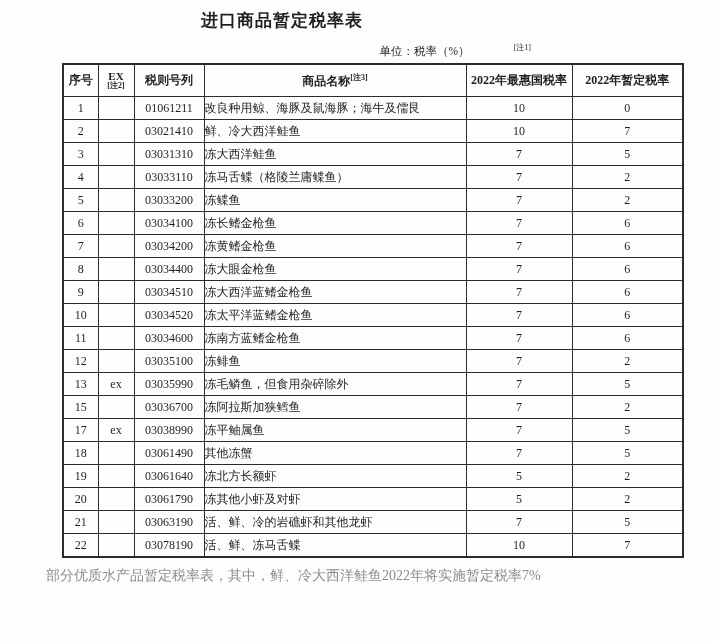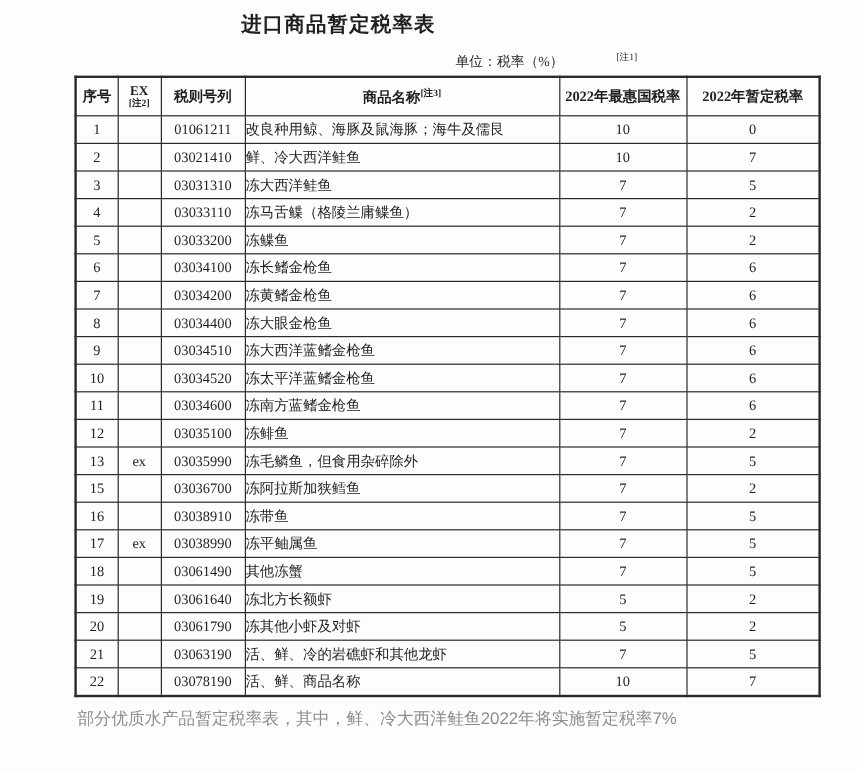--- a/index.html
+++ b/index.html
@@ -56,25 +56,24 @@
   table.tariff tbody tr { height: 23px; }
   th { font-weight: bold; text-align: center; }
   td.c { text-align: center; }
   td.name { text-align: left; padding: 1px 4px; }
   .ex-head { font-size: 11px; line-height: 1.05; }
   .ex-sub  { font-size: 8px; line-height: 1.05; font-weight: bold; }
   th sup { font-size: 8px; }
   .caption {
     margin-top: 9px;
     margin-left: 46px;
-    font-family: Liberation Sans, sans-serif;
+    font-family: Liberation Serif, serif;
     font-size: 14px;
     color: var(--caption, #8c8c8c);
     white-space: nowrap;
-    text-align: right;
   }
 </style>
 </head>
 <body>
 
 <div class="page">
 
   <h1 class="doc-title">进口商品暂定税率表</h1>
 
   <div class="unit-line">
@@ -226,28 +225,20 @@
 
   <tr>
     <td class="c">15</td>
     <td class="c"></td>
     <td class="c">03036700</td>
     <td class="name">冻阿拉斯加狭鳕鱼</td>
     <td class="c">7</td>
     <td class="c">2</td>
   </tr>
 
-  <tr>
-    <td class="c">16</td>
-    <td class="c"></td>
-    <td class="c">03038910</td>
-    <td class="name">冻带鱼</td>
-    <td class="c">7</td>
-    <td class="c">5</td>
-  </tr>
 
   <tr>
     <td class="c">17</td>
     <td class="c">ex</td>
     <td class="c">03038990</td>
     <td class="name">冻平鲉属鱼</td>
     <td class="c">7</td>
     <td class="c">5</td>
   </tr>
 
@@ -284,21 +275,21 @@
     <td class="c">03063190</td>
     <td class="name">活、鲜、冷的岩礁虾和其他龙虾</td>
     <td class="c">7</td>
     <td class="c">5</td>
   </tr>
 
   <tr>
     <td class="c">22</td>
     <td class="c"></td>
     <td class="c">03078190</td>
-    <td class="name">活、鲜、商品名称</td>
+    <td class="name">活、鲜、冻马舌鲽</td>
     <td class="c">10</td>
     <td class="c">7</td>
   </tr>
 </tbody>
   </table>
 
   <div class="caption">部分优质水产品暂定税率表，其中，鲜、冷大西洋鲑鱼2022年将实施暂定税率7%</div>
 
 </div>
 

